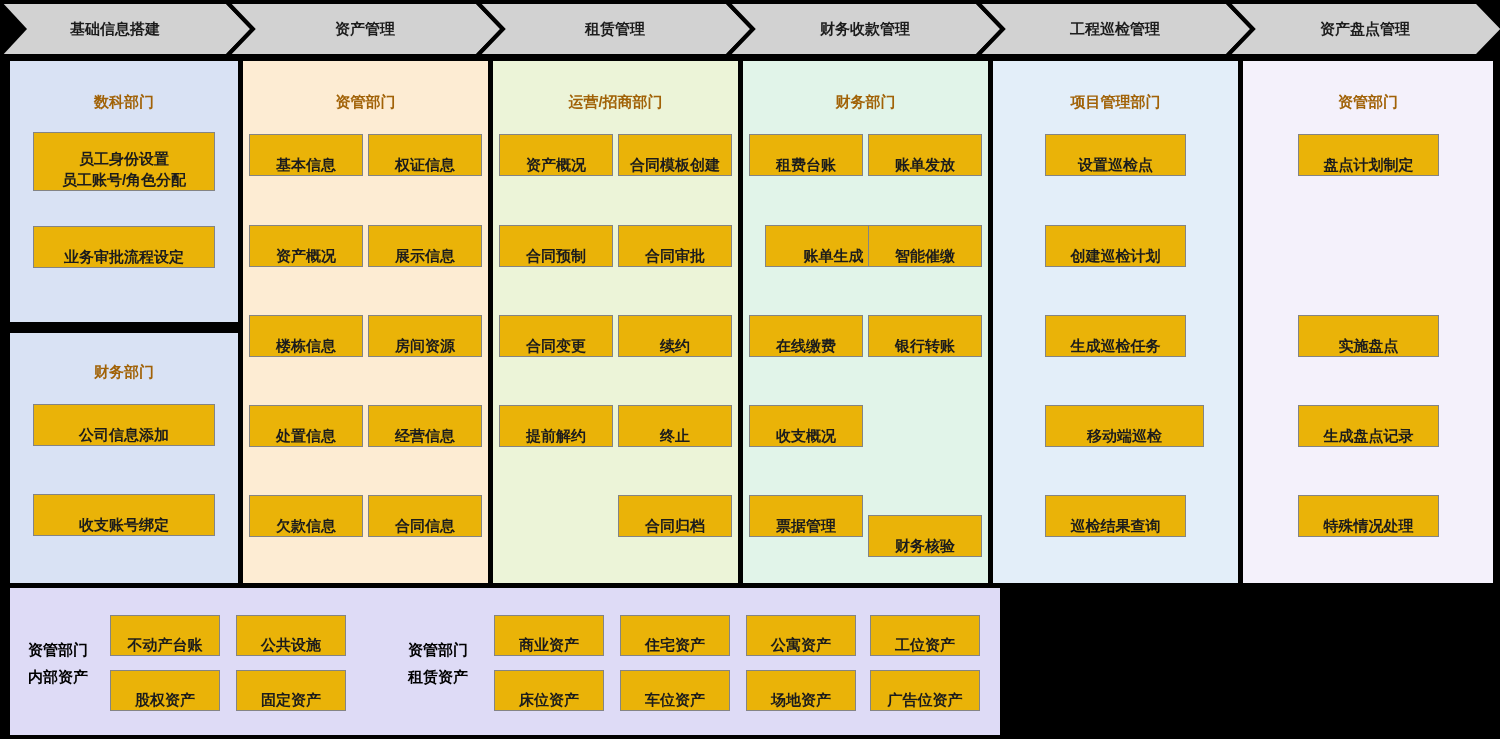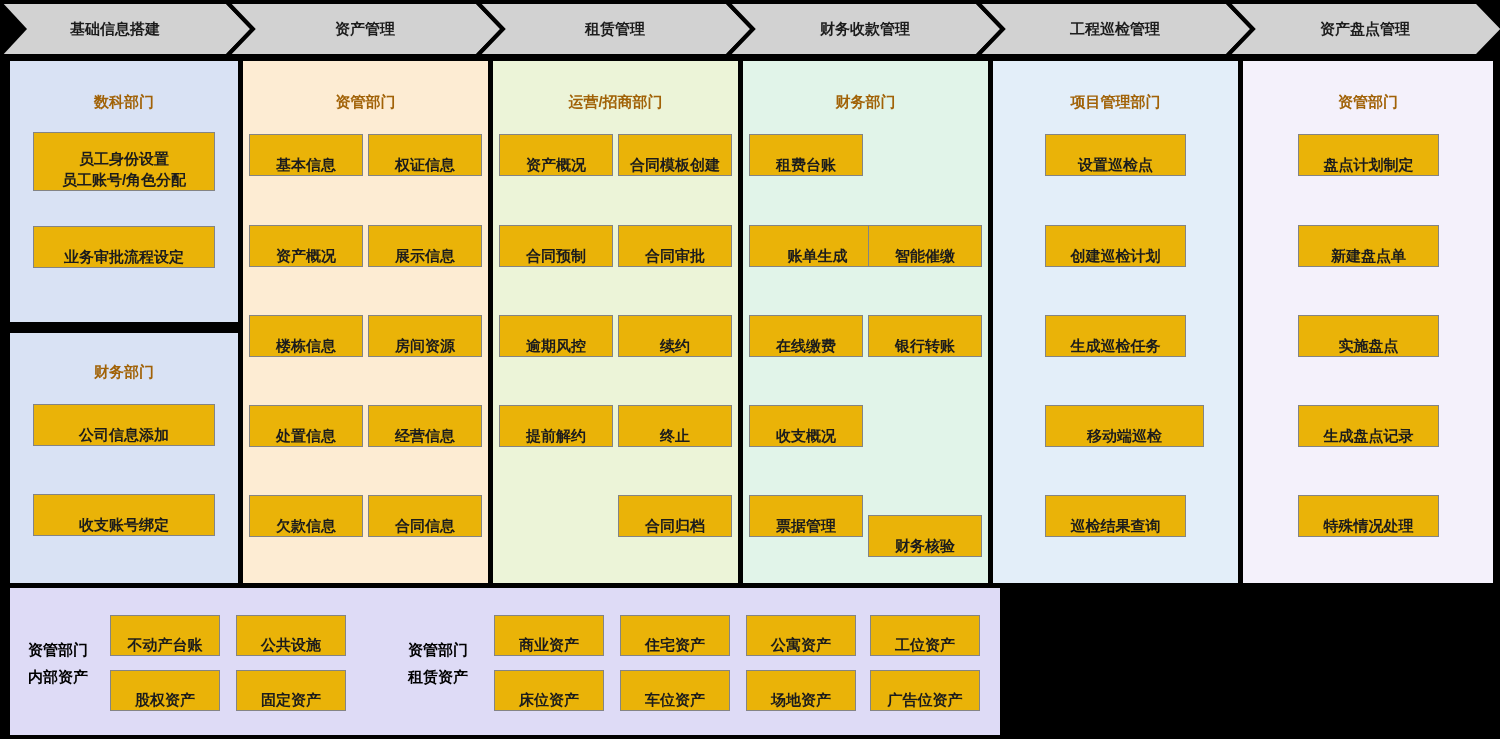--- a/index.html
+++ b/index.html
@@ -77,52 +77,52 @@
     <div class="wbox" style="left:6px;top:434px;width:114px;height:42px">欠款信息</div>
     <div class="wbox" style="left:125px;top:434px;width:114px;height:42px">合同信息</div>
   </div>
 
   <div class="panel" style="left:493px;top:61px;width:245px;height:522px;background:#ecf4d8">
     <div class="dept" style="top:32px">运营/招商部门</div>
     <div class="wbox" style="left:6px;top:73px;width:114px;height:42px">资产概况</div>
     <div class="wbox" style="left:125px;top:73px;width:114px;height:42px">合同模板创建</div>
     <div class="wbox" style="left:6px;top:164px;width:114px;height:42px">合同预制</div>
     <div class="wbox" style="left:125px;top:164px;width:114px;height:42px">合同审批</div>
-    <div class="wbox" style="left:6px;top:254px;width:114px;height:42px">逾期风控</div>
+    <div class="wbox" style="left:6px;top:254px;width:114px;height:42px">合同变更</div>
     <div class="wbox" style="left:125px;top:254px;width:114px;height:42px">续约</div>
     <div class="wbox" style="left:6px;top:344px;width:114px;height:42px">提前解约</div>
     <div class="wbox" style="left:125px;top:344px;width:114px;height:42px">终止</div>
     <div class="wbox" style="left:125px;top:434px;width:114px;height:42px">合同归档</div>
   </div>
 
   <div class="panel" style="left:743px;top:61px;width:245px;height:522px;background:#e1f4e9">
     <div class="dept" style="top:32px">财务部门</div>
     <div class="wbox" style="left:6px;top:73px;width:114px;height:42px">租费台账</div>
-    <div class="wbox" style="left:6px;top:164px;width:137px;height:42px">账单生成</div>
+    <div class="wbox" style="left:125px;top:73px;width:114px;height:42px">账单发放</div>
+    <div class="wbox" style="left:22px;top:164px;width:137px;height:42px">账单生成</div>
     <div class="wbox" style="left:125px;top:164px;width:114px;height:42px">智能催缴</div>
     <div class="wbox" style="left:6px;top:254px;width:114px;height:42px">在线缴费</div>
     <div class="wbox" style="left:125px;top:254px;width:114px;height:42px">银行转账</div>
     <div class="wbox" style="left:6px;top:344px;width:114px;height:42px">收支概况</div>
     <div class="wbox" style="left:6px;top:434px;width:114px;height:42px">票据管理</div>
     <div class="wbox" style="left:125px;top:454px;width:114px;height:42px">财务核验</div>
   </div>
 
   <div class="panel" style="left:993px;top:61px;width:245px;height:522px;background:#e3eef9">
     <div class="dept" style="top:32px">项目管理部门</div>
     <div class="wbox" style="left:52px;top:73px;width:141px;height:42px">设置巡检点</div>
     <div class="wbox" style="left:52px;top:164px;width:141px;height:42px">创建巡检计划</div>
     <div class="wbox" style="left:52px;top:254px;width:141px;height:42px">生成巡检任务</div>
     <div class="wbox" style="left:52px;top:344px;width:159px;height:42px">移动端巡检</div>
     <div class="wbox" style="left:52px;top:434px;width:141px;height:42px">巡检结果查询</div>
   </div>
 
   <div class="panel" style="left:1243px;top:61px;width:250px;height:522px;background:#f4f1fb">
     <div class="dept" style="top:32px">资管部门</div>
     <div class="wbox" style="left:55px;top:73px;width:141px;height:42px">盘点计划制定</div>
-    <div class="wbox" style="left:55px;top:164px;width:141px;height:42px">新建盘点单</div>
     <div class="wbox" style="left:55px;top:254px;width:141px;height:42px">实施盘点</div>
     <div class="wbox" style="left:55px;top:344px;width:141px;height:42px">生成盘点记录</div>
     <div class="wbox" style="left:55px;top:434px;width:141px;height:42px">特殊情况处理</div>
   </div>
 
   <div class="panel" style="left:10px;top:588px;width:990px;height:147px;background:#dedbf6">
 
     <div class="grouplabel" style="left:18px;top:48px">
       <div>资管部门</div>
       <div>内部资产</div>

